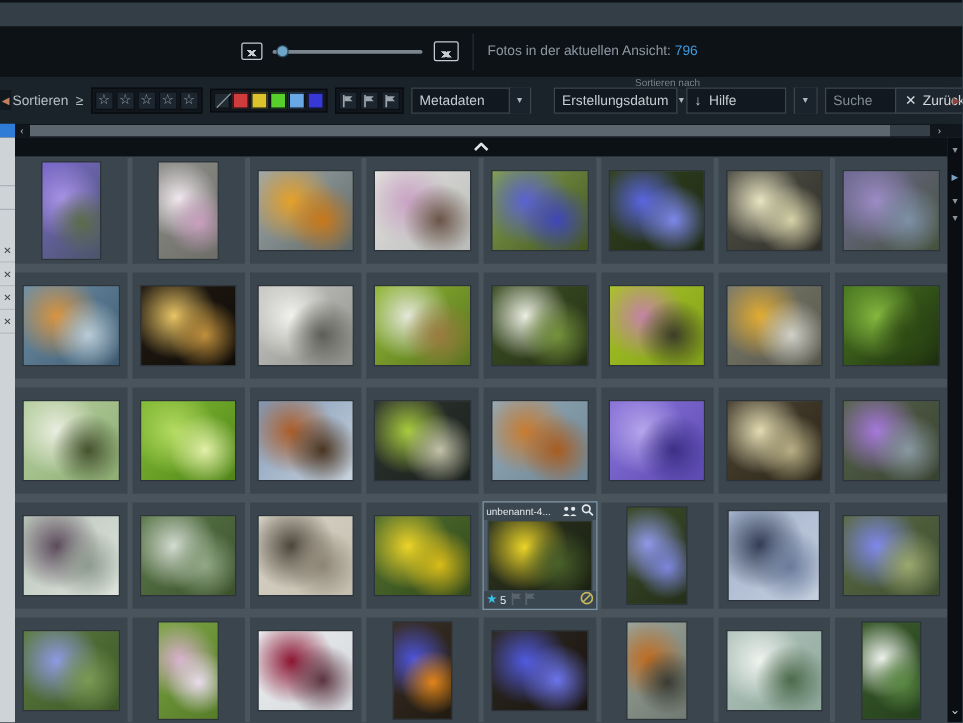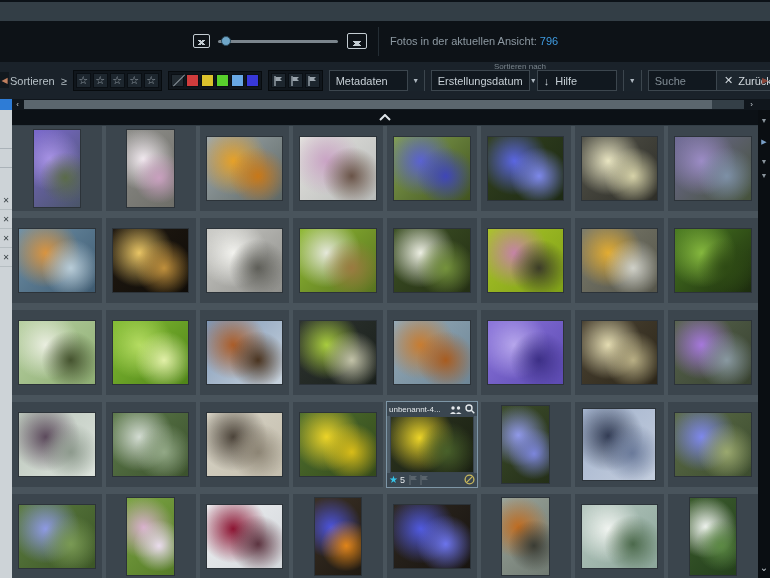--- a/index.html
+++ b/index.html
@@ -43,23 +43,23 @@
   .chip-none { position:relative; background:#222b32; }
   .chip-none::after { content:""; position:absolute; left:-1px; top:5px; width:16px; height:1px;
                       background:#8a949c; transform:rotate(-45deg); }
   .flag-btn { width:15px; height:15px; background:#1d262e; border:1px solid #0a0f14;
               display:flex; align-items:center; justify-content:center; }
   .dd { display:flex; align-items:center; background:#11181f; border:1px solid #3c464e; height:21px; }
   .dd-text { padding:0 6px; font-size:11px; color:#c6cfd5; }
   .dd-arrow { width:17px; height:21px; background:#1a232b; border-left:1px solid #3c464e;
               color:#aeb8c0; font-size:7px; display:flex; align-items:center; justify-content:center; }
   .dd-meta  { width:96px; justify-content:space-between; }
-  .dd-date  { width:100px; justify-content:space-between; }
+  .dd-date  { width:100px; justify-content:space-between;margin-left:12px; }
   .dd-sort  { width:80px; }
-  .sort-label { position:absolute; left:494px; top:0px; font-size:8px; color:#79848c; }
+  .sort-label { position:absolute; left:508px; top:0px; font-size:8px; color:#79848c; }
   .search-input { width:98px; height:21px; background:#11181f; border:1px solid #3c464e;
                   color:#c6cfd5; font-size:11px; padding:0 6px; font-family:"Liberation Sans",sans-serif; }
   .search-input::placeholder { color:#828d95; }
   .reset-btn { position:absolute; left:716px; top:8px; width:62px; height:21px; background:#1d262e;
                border:1px solid #3c464e; color:#d3dadf; font-size:11px; display:flex;
                align-items:center; gap:5px; padding-left:7px; }
   .reset-x { font-size:11px; }
   .fb-edge-arrow { position:absolute; left:762px; top:14px; color:#8a4438; font-size:8px; }
 
   

